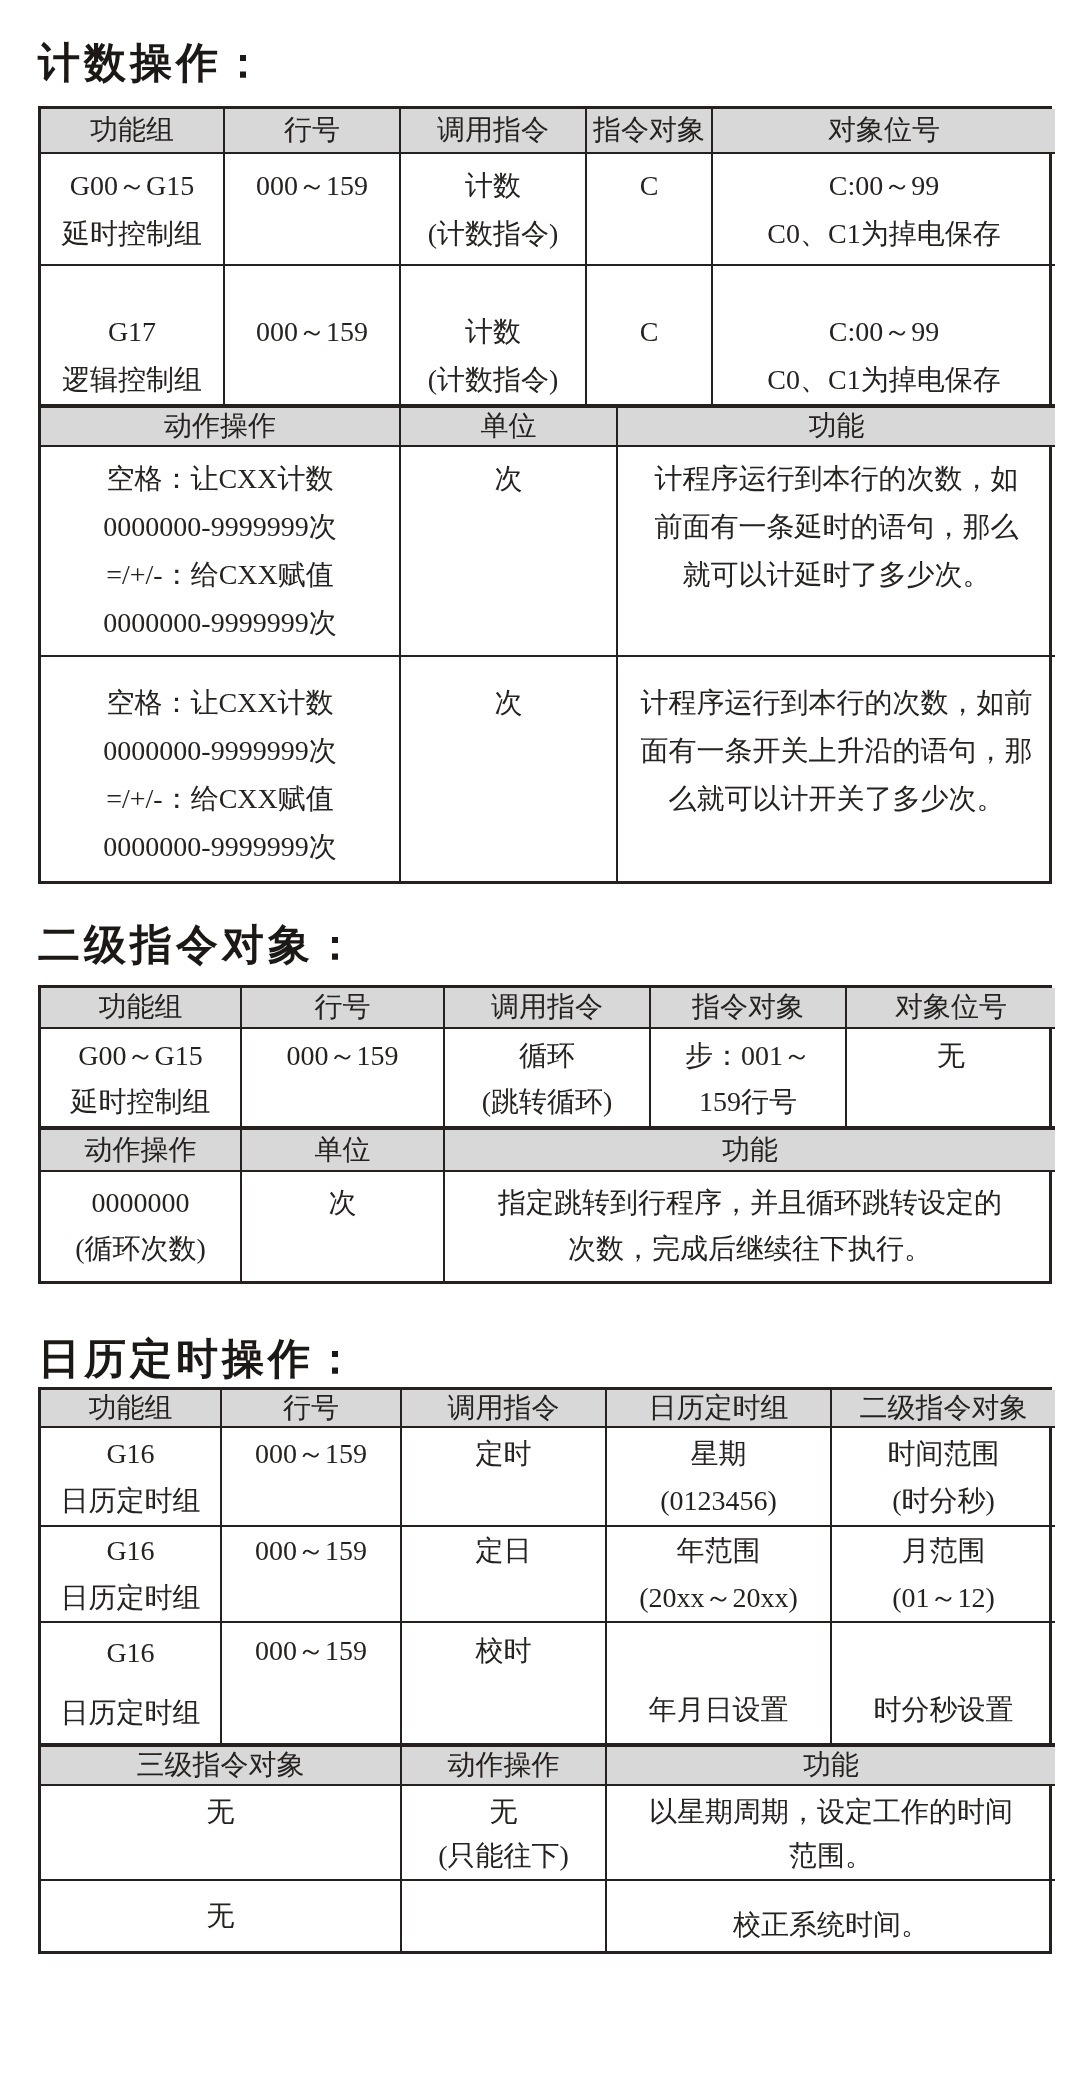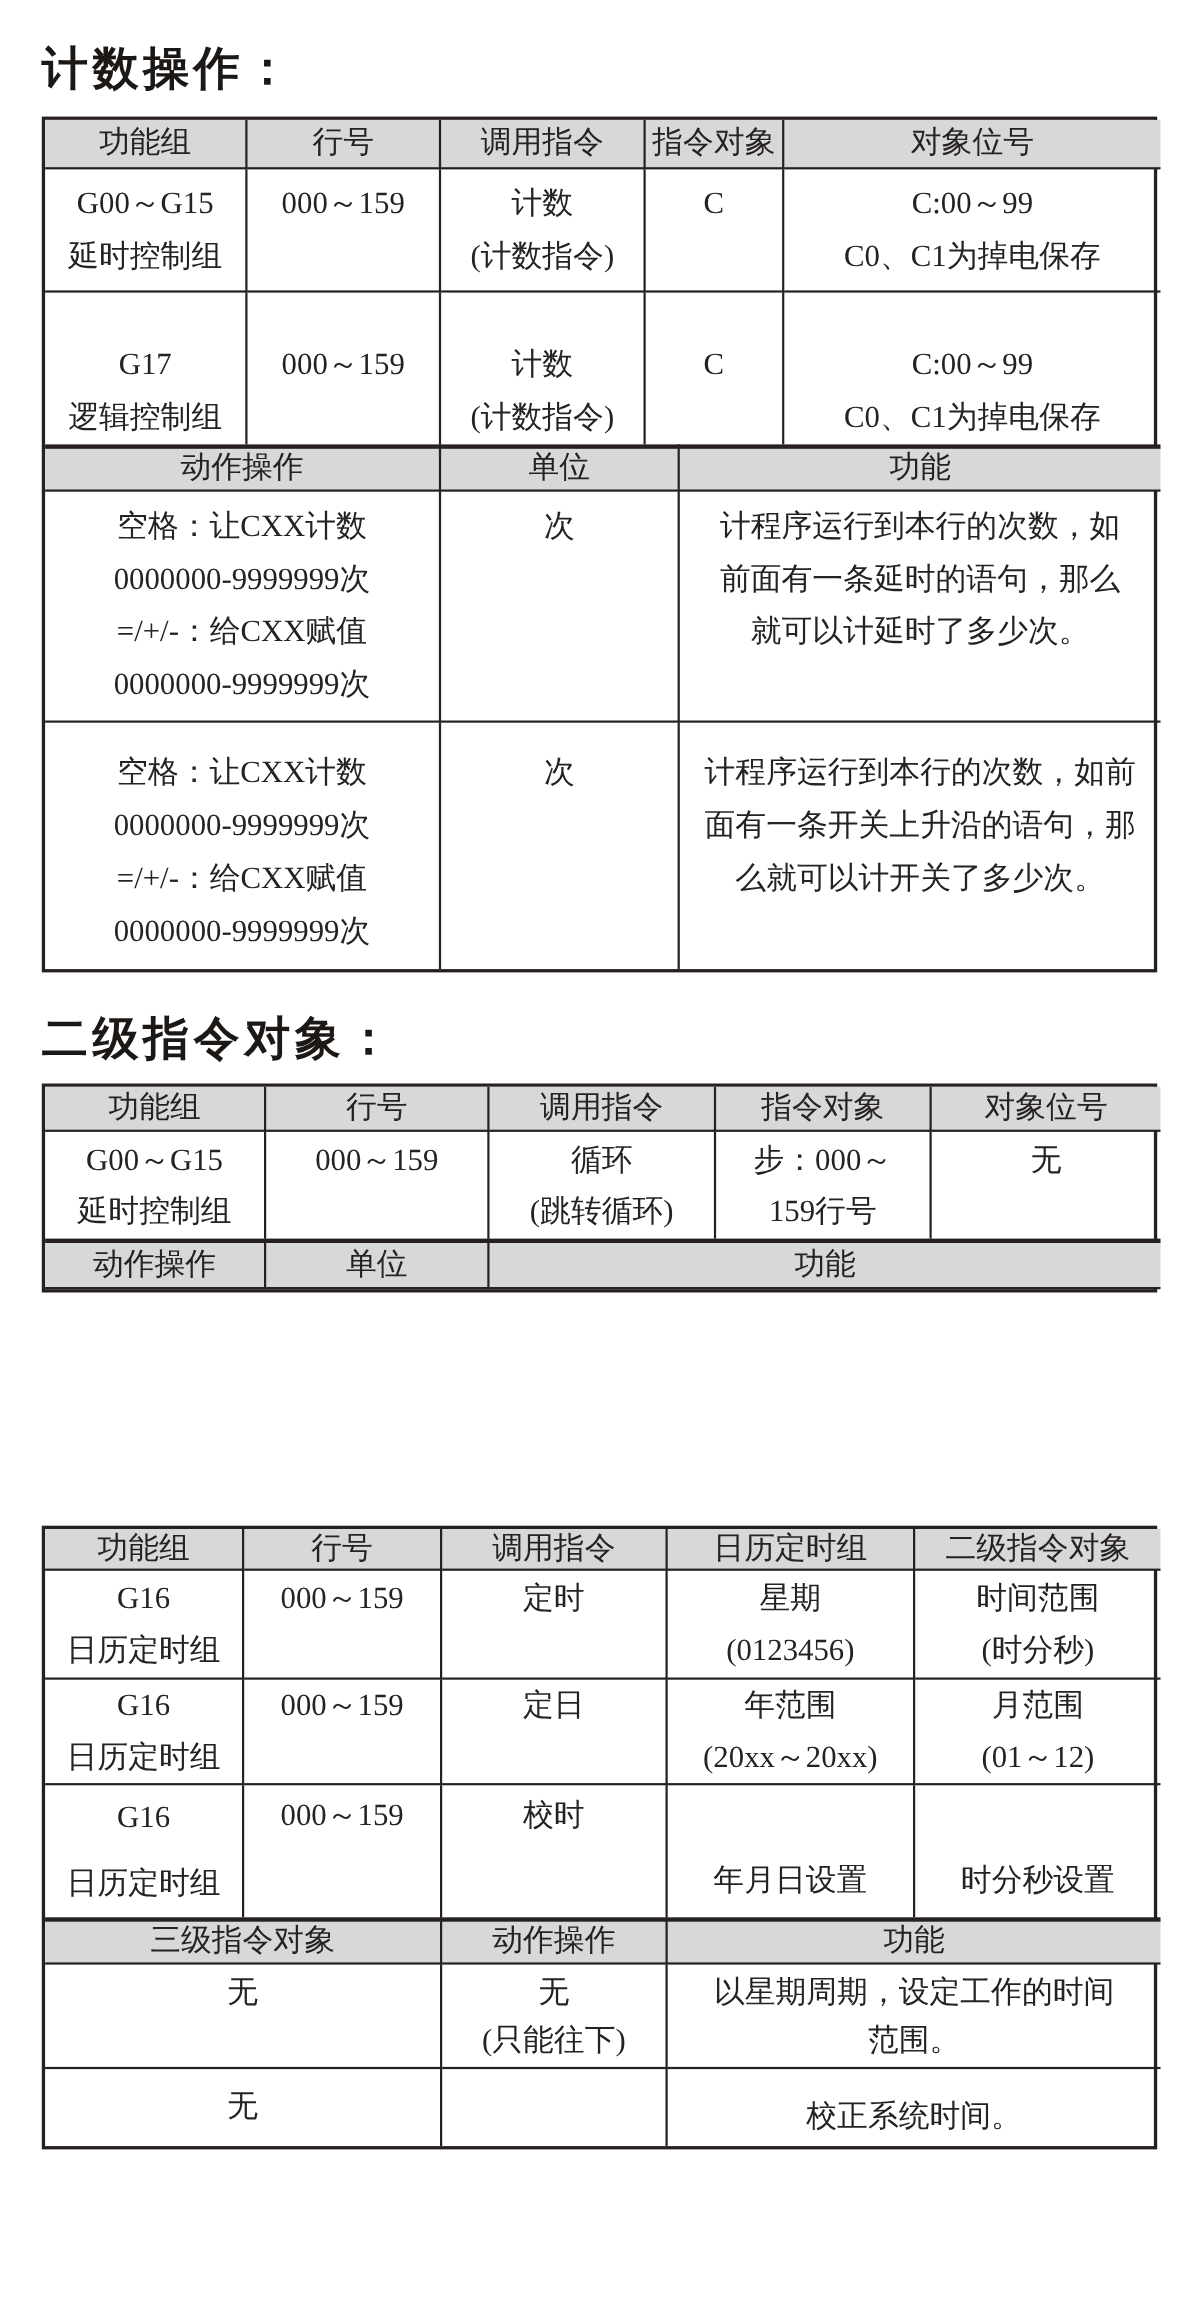--- a/index.html
+++ b/index.html
@@ -156,42 +156,50 @@
           <th>调用指令</th>
           <th>指令对象</th>
           <th>对象位号</th>
         </tr>
         <tr style="height:98px" class="pt4">
           <td>G00～G15
 延时控制组</td>
           <td>000～159</td>
           <td>循环
 (跳转循环)</td>
-          <td>步：000～
+          <td>步：001～
 159行号</td>
           <td>无</td>
         </tr>
       </tbody>
     </table>
     <table class="p2 lh46">
       <colgroup>
           <col style="width:200px">
           <col style="width:203px">
           <col style="width:611px">
         </colgroup>
       <tbody>
         <tr style="height:43px">
           <th>动作操作</th>
           <th>单位</th>
           <th>功能</th>
         </tr>
+        <tr style="height:110px" class="pt8">
+          <td>0000000
+(循环次数)</td>
+          <td>次</td>
+          <td>指定跳转到行程序，并且循环跳转设定的
+次数，完成后继续往下执行。</td>
+        </tr>
       </tbody>
     </table>
   </div>
 
+  <h2 class="sec-title" style="top:1310px">日历定时操作：</h2>
   <div class="tbl" style="top:1363px">
     <table class="p1 lh47">
       <colgroup>
           <col style="width:180px">
           <col style="width:180px">
           <col style="width:205px">
           <col style="width:225px">
           <col style="width:224px">
         </colgroup>
       <tbody>

